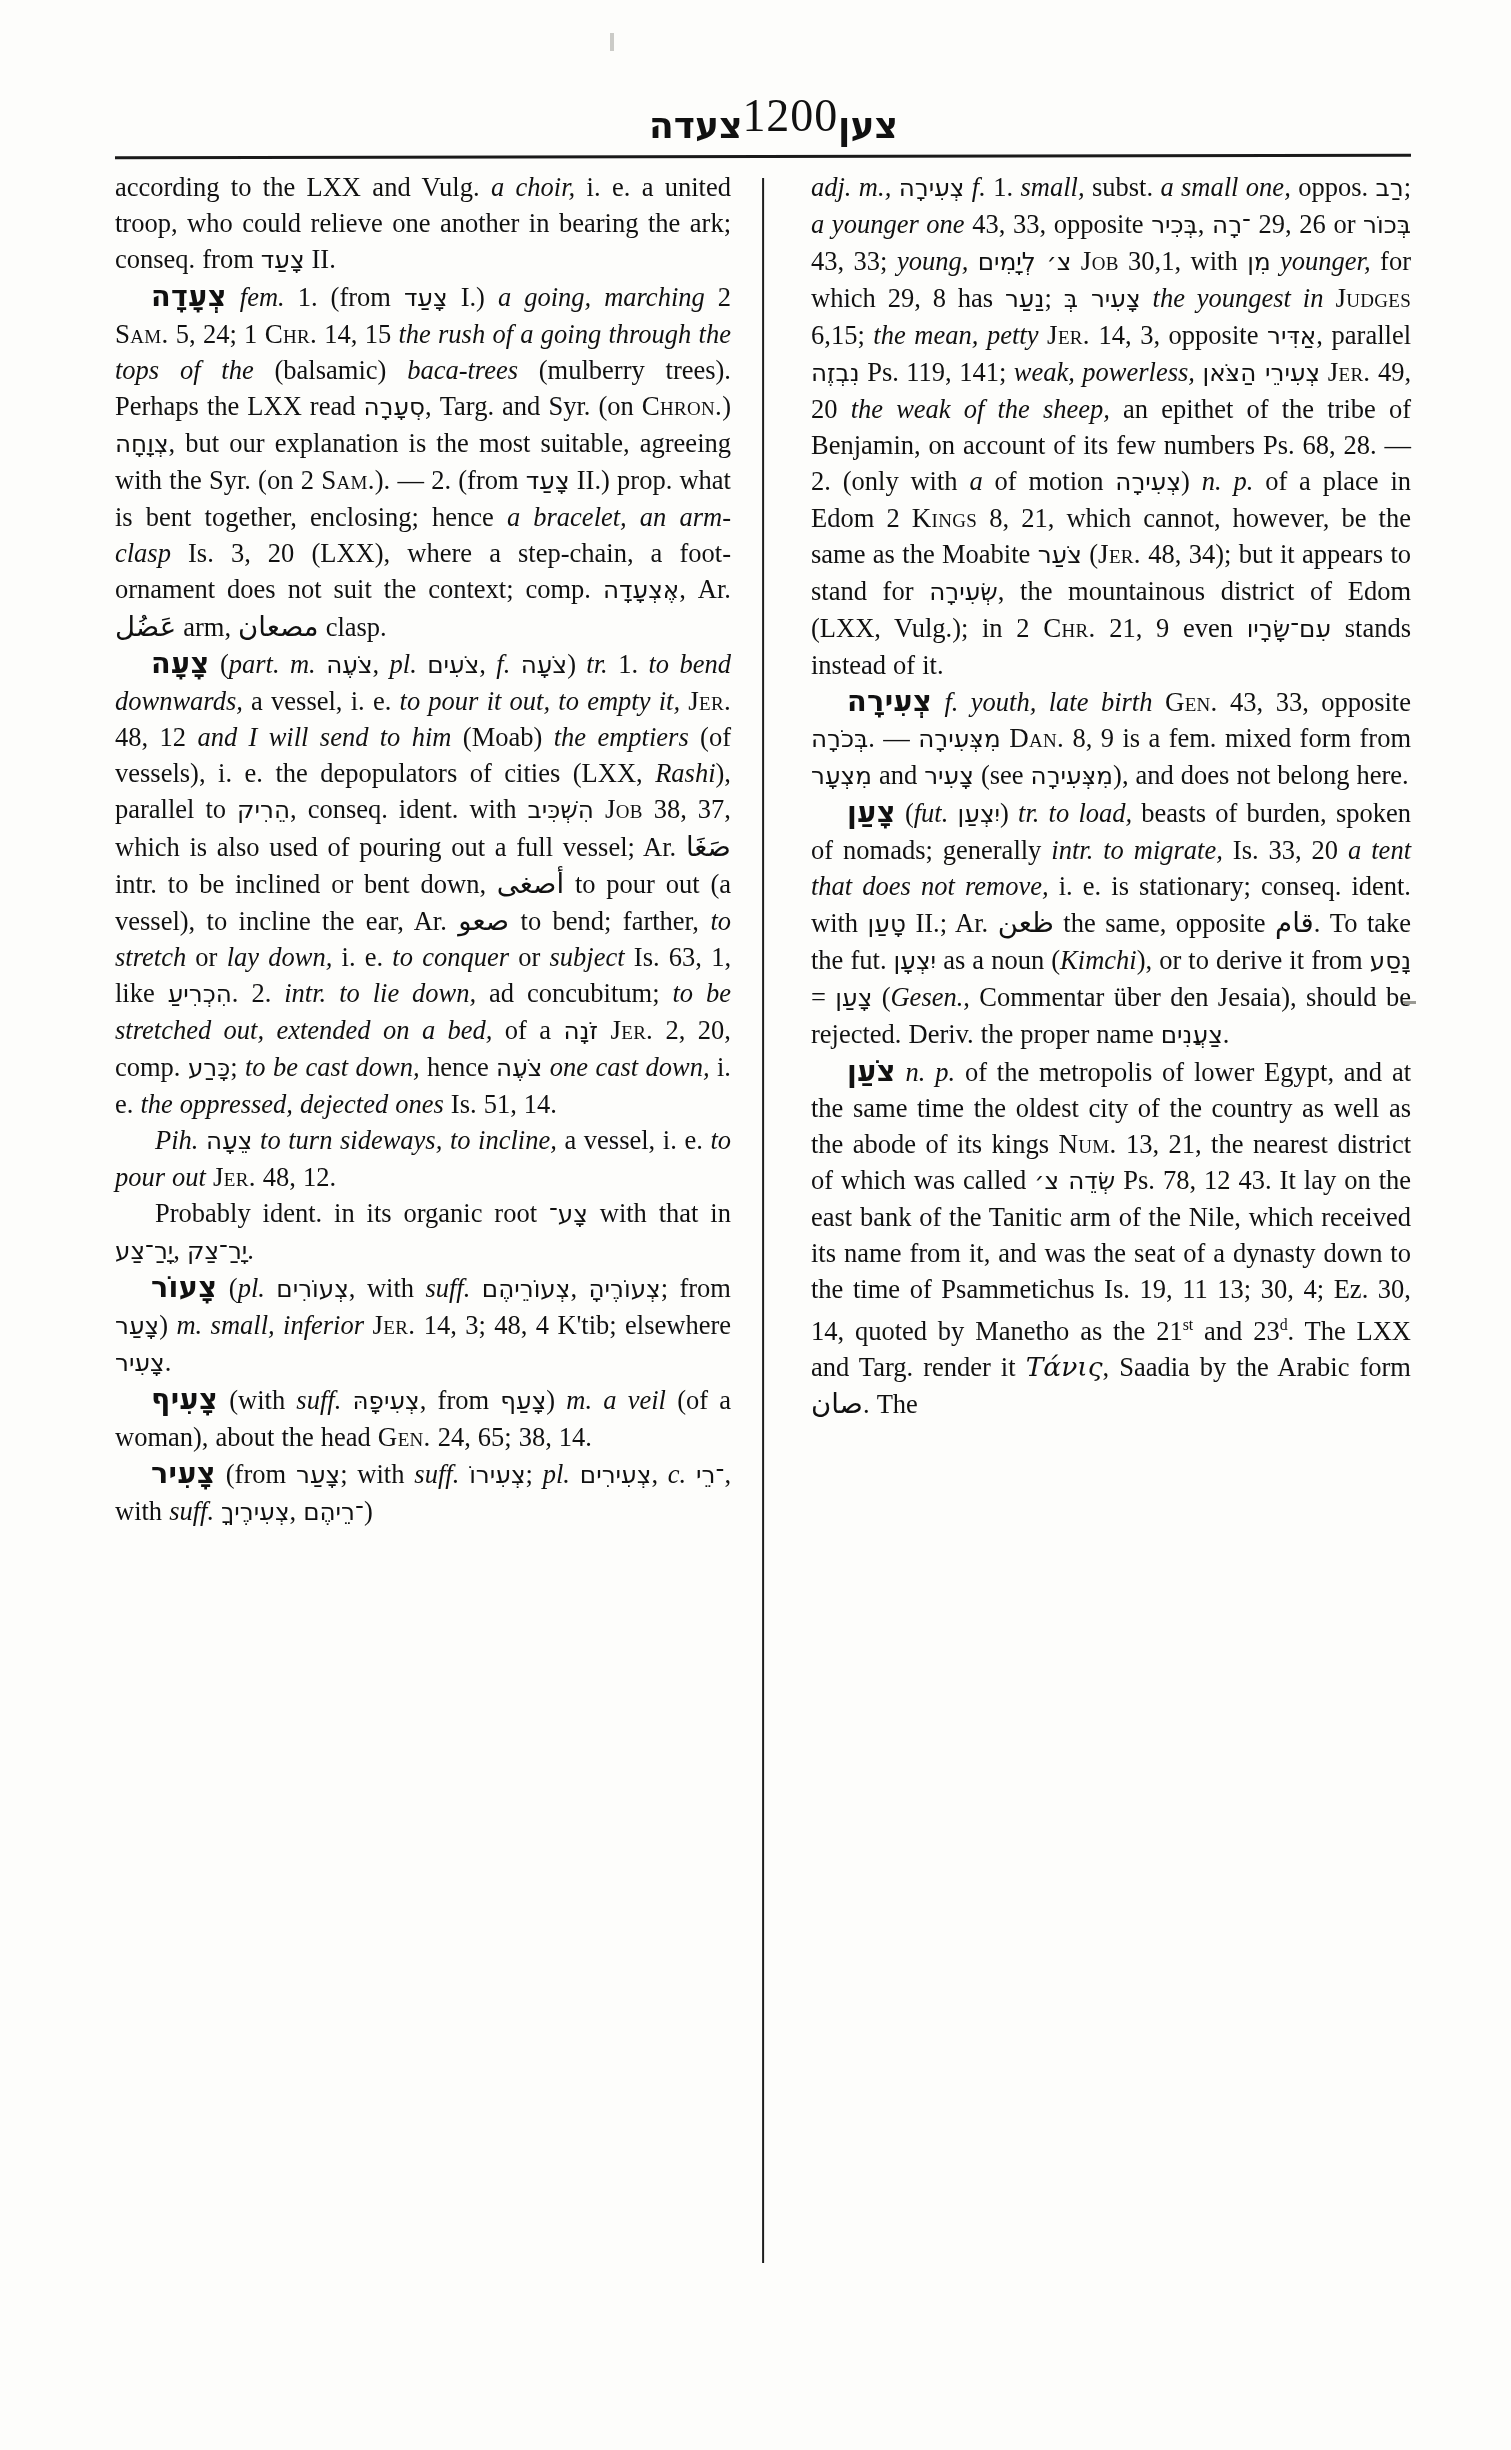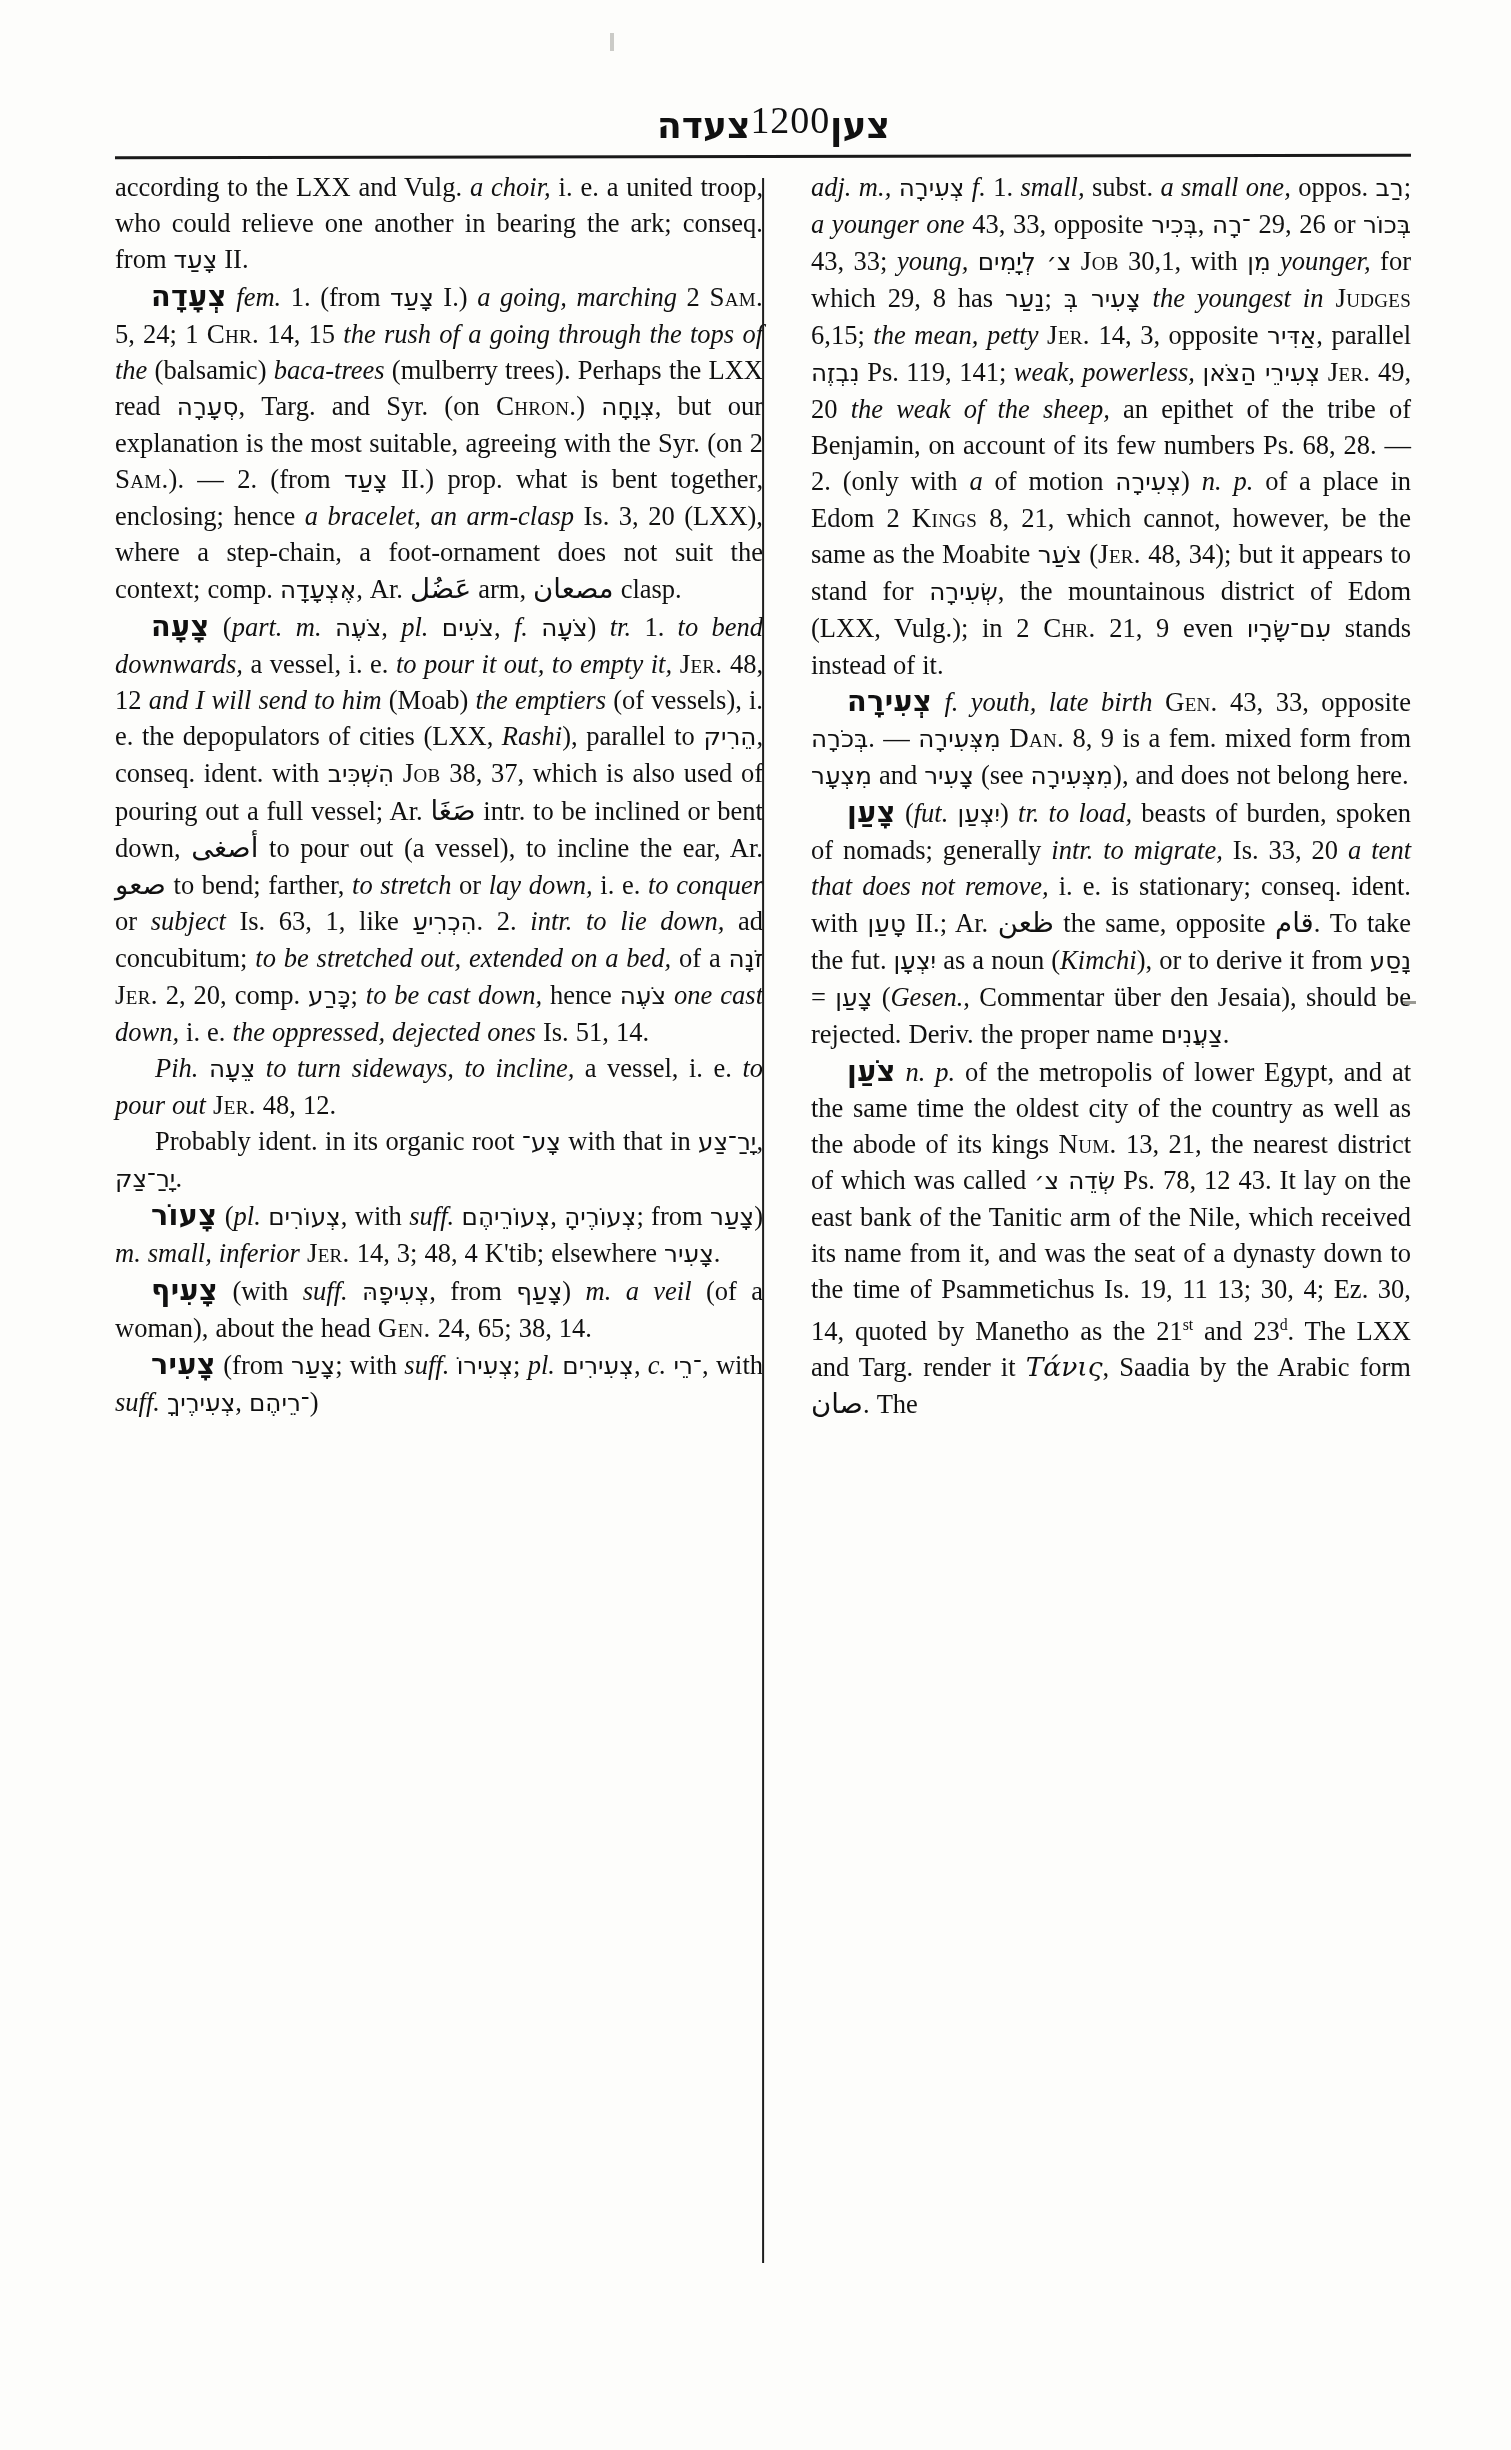--- a/index.html
+++ b/index.html
@@ -34,21 +34,21 @@
     justify-content: center;
   }
   .runhead .hw {
     font-family: "DejaVu Sans", sans-serif;
     font-size: 36px;
     font-weight: 700;
     line-height: 1;
     direction: rtl;
   }
   .runhead .folio {
-    font-size: 38px;
+    font-size: 46px;
     letter-spacing: 0.9px;
     font-weight: 400;
     padding-bottom: 1.8px;
     font-family: Liberation Serif, serif;
   }
   .runhead .hw.left { margin-left: 52px; }
   .runhead .hw.right { margin-right: 31px; }
 
   .rule {
     position: absolute;
@@ -66,21 +66,21 @@
     left: 115px;
     right: 101px;
     top: 169px;
     bottom: 135px;
     display: flex;
   }
   .col {
     width: 50%;
     box-sizing: border-box;
   }
-  .col.left  { }
+  .col.left  { padding-right: 32px; }
   .col.right { padding-left: 48px; }
   .divider {
     position: absolute;
     left: 50%;
     top: 9px;
     bottom: 52px;
     width: 1.8px;
     background: #1d1d1d;
     transform: translateX(-0.9px);
   }

